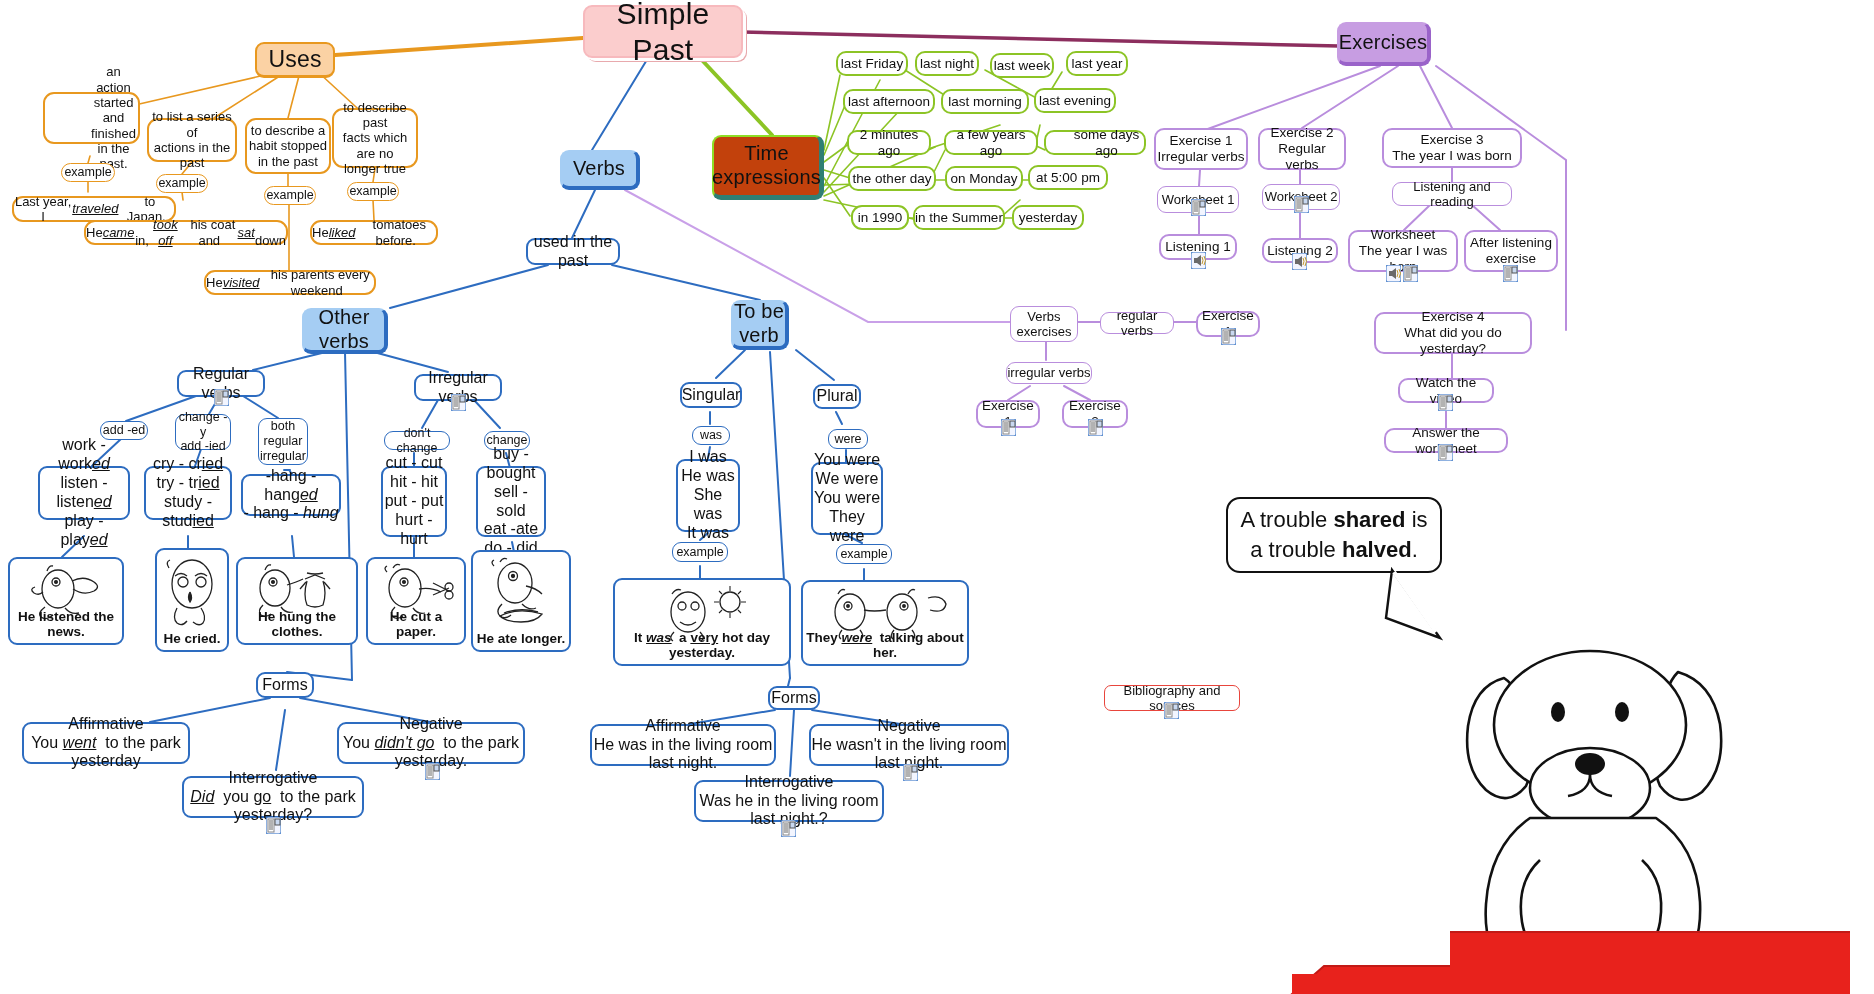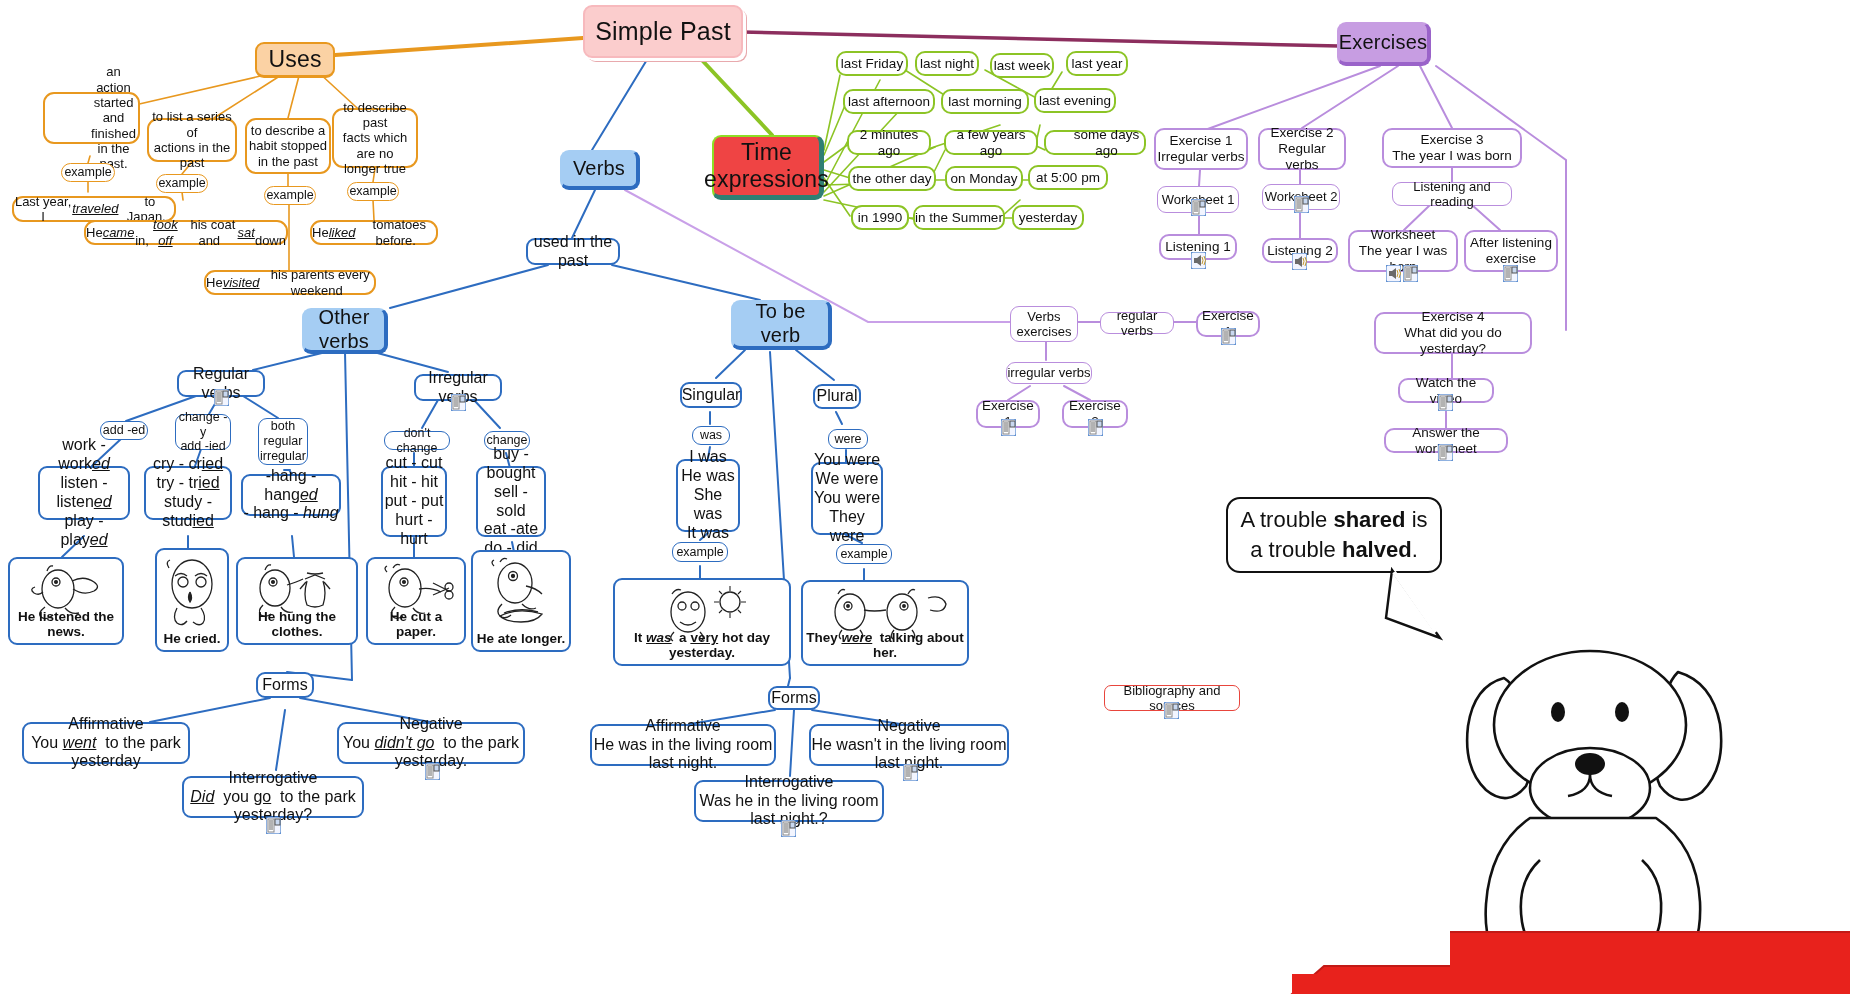--- a/index.html
+++ b/index.html
@@ -3,24 +3,24 @@
 <meta charset="utf-8">
 <style>
   html,body{margin:0;padding:0;background:#ffffff;}
   body{width:1874px;height:994px;position:relative;overflow:hidden;
        font-family:"Liberation Sans","DejaVu Sans",sans-serif;color:#111;}
   #canvas{position:absolute;left:0;top:0;width:1874px;height:994px;}
   svg.lines{position:absolute;left:0;top:0;width:1874px;height:994px;pointer-events:none;}
   .node{position:absolute;box-sizing:border-box;display:flex;align-items:center;
         justify-content:center;text-align:center;background:#fff;line-height:1.18;}
   
-  .hub{border-radius:9px;font-size:25px;letter-spacing:.2px;}
+  .hub{border-radius:9px;font-size:30px;letter-spacing:.2px;}
   .hub.pink{background:#fbcdcd;border:2px solid #f7b9bd;box-shadow:3px 3px 0 #fff, 4px 4px 0 #e8a9ad;}
   .hub.orange{background:#fbd2a4;border:2px solid #e8981f;border-bottom-width:3px;font-size:23px;}
-  .hub.green{background:#ef4444;border:2px solid #8ede25;border-right:5px solid #2f7f73;border-bottom:5px solid #2f7f73;font-size:23px;}
+  .hub.green{background:#c2410c;border:2px solid #8ede25;border-right:5px solid #2f7f73;border-bottom:5px solid #2f7f73;font-size:20px;}
   .hub.blue{background:#a5cdf3;border:2px solid #a5cdf3;border-right:4px solid #2d6cc0;border-bottom:4px solid #2d6cc0;font-size:20px;}
   .hub.purple{background:#c79de2;border:2px solid #c79de2;border-right:4px solid #9a63c9;border-bottom:4px solid #9a63c9;font-size:20px;}
   
   .b-orange{border:2.5px solid #e8981f;border-radius:11px;font-size:13px;}
   .b-orange-thin{border:1.4px solid #e8981f;border-radius:10px;font-size:12.5px;}
   .b-green{border:2.5px solid #8cc425;border-radius:10px;font-size:13.5px;}
   .b-blue{border:2.5px solid #2d6cc0;border-radius:9px;font-size:16px;}
   .b-blue-thin{border:1.3px solid #2d6cc0;border-radius:9px;font-size:12.5px;}
   .b-purple{border:2.5px solid #b98ddd;border-radius:10px;font-size:13.5px;}
   .b-purple-thin{border:1.3px solid #b98ddd;border-radius:9px;font-size:13px;}
@@ -405,21 +405,21 @@
           <line x1="3" y1="4" x2="7" y2="4"></line>
           <line x1="3" y1="6" x2="7" y2="6"></line>
           <line x1="3" y1="8" x2="7" y2="8"></line>
           <line x1="3" y1="10" x2="7" y2="10"></line>
           <line x1="3" y1="12" x2="7" y2="12"></line>
         </g>
         <rect x="9" y="2" width="5" height="6" fill="#c8d8f0" stroke="#555"></rect>
       </svg>
 </span>
 
-<div class="node hub blue multi" style="left:731px;top:300px;width:101px;height:50px;border-radius:9px;">To be
+<div class="node hub blue multi" style="left:731px;top:300px;width:58px;height:50px;border-radius:9px;">To be
 verb</div>
 
 <div class="node b-blue" style="left:680px;top:382px;width:62px;height:26px;">Singular</div>
 <div class="node b-blue-thin" style="left:692px;top:426px;width:38px;height:19px;">was</div>
 <div class="node b-blue multi" style="left:676px;top:459px;width:64px;height:73px;">I was
 He was
 She was
 It was</div>
 <div class="node b-blue-thin" style="left:672px;top:542px;width:56px;height:20px;">example</div>
 <div class="pic" style="left:613px;top:578px;width:174px;height:84px;position:absolute;">

